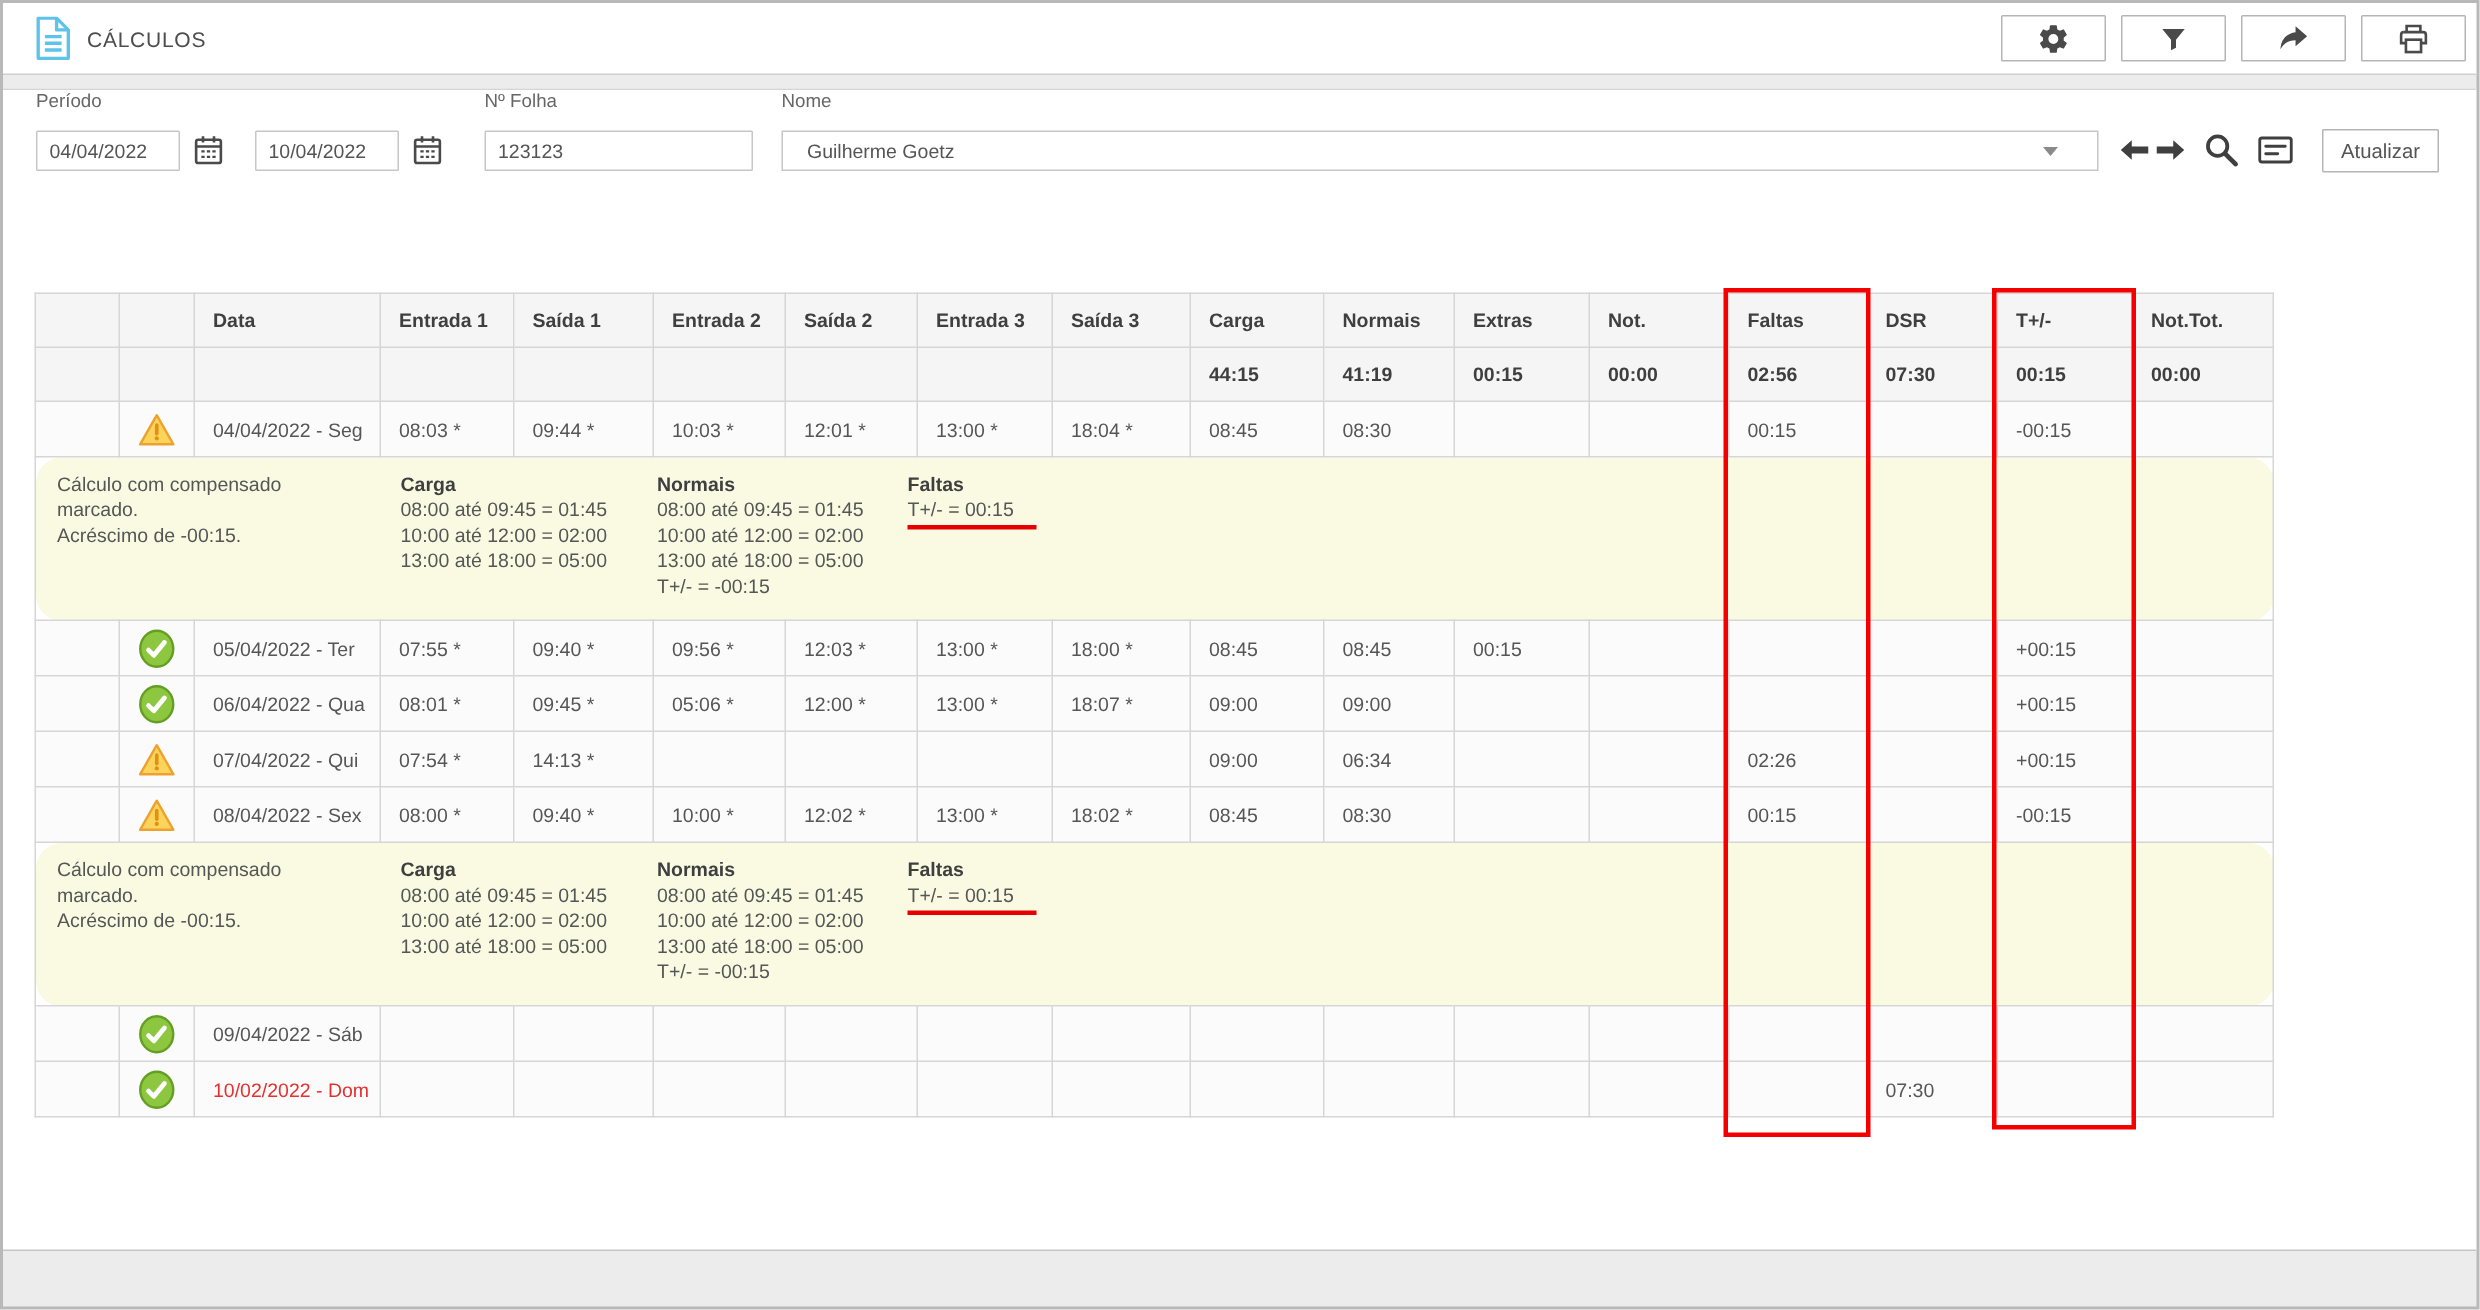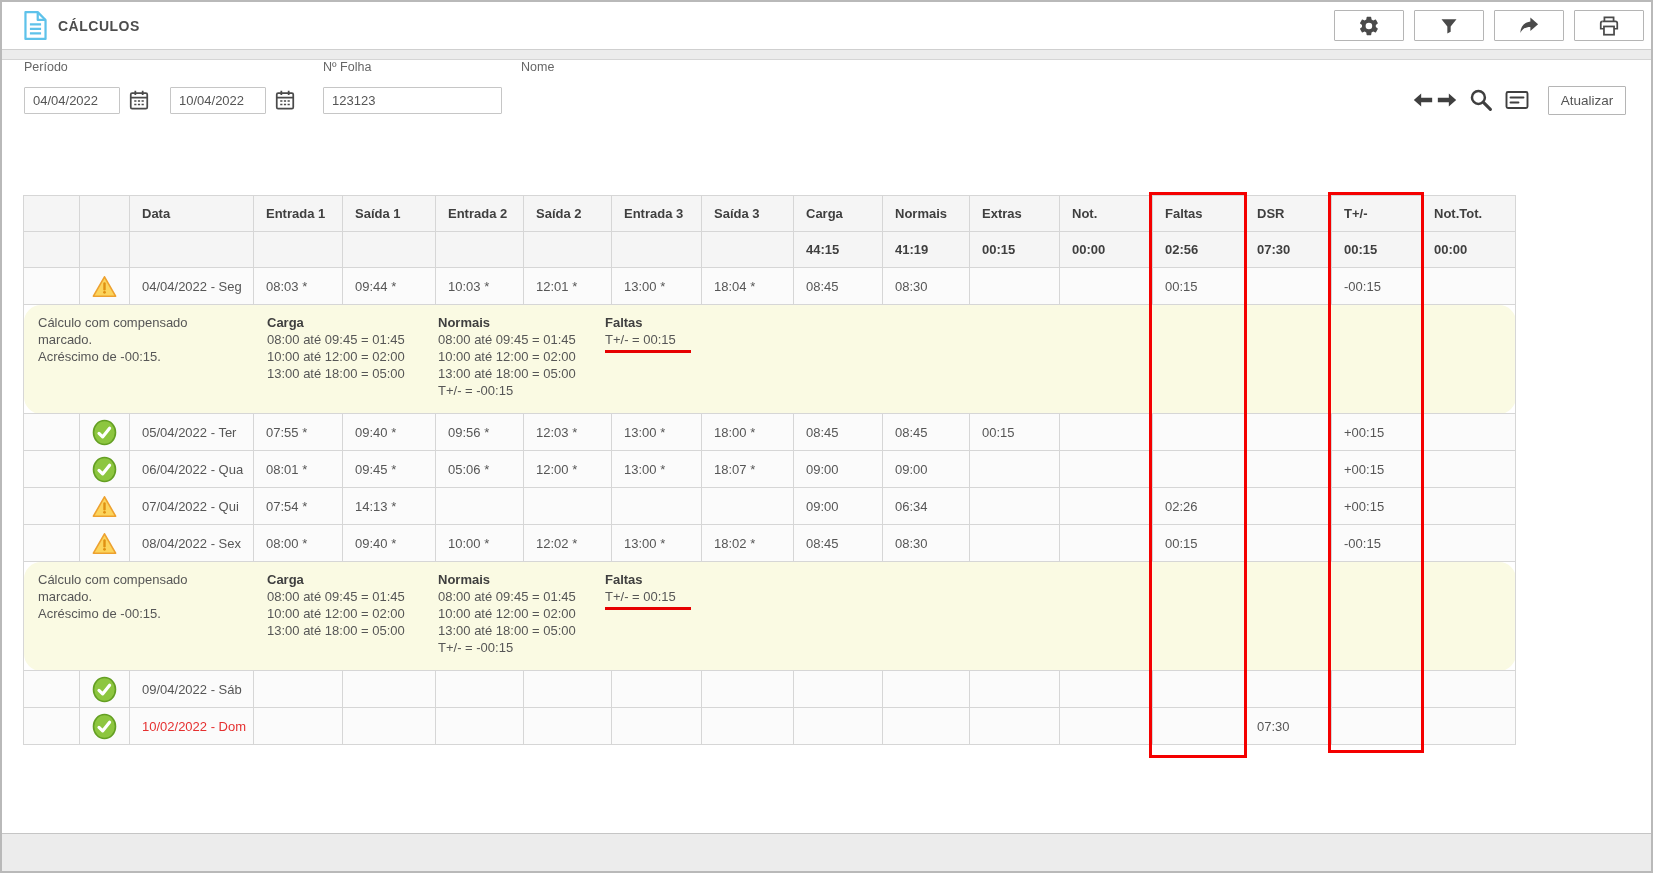--- a/index.html
+++ b/index.html
@@ -1,19 +1,19 @@
 <!DOCTYPE html>
 <html><head>
 <meta charset="utf-8">
 <style>
   html,body{margin:0;padding:0;background:#dcdcdc;font-family:"Liberation Sans",sans-serif;}
   .page{position:relative;width:1653px;height:873px;background:#ececec;border:2px solid #b9b9b9;box-sizing:border-box;overflow:hidden;}
   
   .topbar{position:absolute;left:0;top:0;right:0;height:47px;background:#fff;border-bottom:1px solid #cfcfcf;}
-  .app-title{position:absolute;left:56px;top:16px;font-size:14px;font-weight:bold;color:#4d4d4d;letter-spacing:.5px;}
+  .app-title{position:absolute;left:56px;top:16px;font-size:14px;font-weight:normal;color:#4d4d4d;letter-spacing:.5px;}
   .doc-icon{position:absolute;left:20px;top:9px;}
   .tb-btn{position:absolute;top:8px;width:70px;height:31px;background:#fff;border:1px solid #b5b5b5;border-radius:1px;display:flex;align-items:center;justify-content:center;cursor:pointer;padding:0;}
   .tb-btn.b1{left:1332px}.tb-btn.b2{left:1412px}.tb-btn.b3{left:1492px}.tb-btn.b4{left:1572px}
   
   .panel{position:absolute;left:0;top:57px;right:0;height:773px;background:#fff;border-top:1px solid #d5d5d5;border-bottom:1px solid #c5c5c5;}
   .flt-label{position:absolute;top:0;font-size:12.5px;color:#666;}
   .ipt{position:absolute;top:27px;height:27px;border:1px solid #c6c6c6;background:#fff;color:#555;
        font-size:13px;font-family:"Liberation Sans",sans-serif;padding:0 8px;box-sizing:border-box;border-radius:1px;}
   .lab-periodo{left:22px}.lab-folha{left:321px}.lab-nome{left:519px}
   .ipt-date1{left:22px;width:96px}.ipt-date2{left:168px;width:96px}.ipt-folha{left:321px;width:179px}
@@ -120,20 +120,24 @@
             <path d="M3 9.5h18M8 2v4.5M16 2v4.5"></path>
             <path d="M6.8 13h2.4M10.8 13h2.4M14.8 13h2.4M6.8 17h2.4M10.8 17h2.4M14.8 17h2.4" stroke-width="1.7"></path>
           </g>
         </svg>
     </span>
 
     <span class="flt-label lab-folha">Nº Folha</span>
     <input class="ipt ipt-folha" value="123123" style="">
 
     <span class="flt-label lab-nome">Nome</span>
+    <div class="combo">
+      <span class="combo-val">Guilherme Goetz</span>
+      <span class="combo-caret"></span>
+    </div>
 
     <span class="mini-ic ic-prev">
       <svg width="22" height="24" viewBox="0 0 24 24">
           <path d="M22 9.5v5H10v4.6L2 12l8-7.1v4.6z" fill="#3f3f3f"></path>
         </svg>
     </span>
     <span class="mini-ic ic-next">
       <svg width="22" height="24" viewBox="0 0 24 24">
           <path d="M2 9.5v5h12v4.6L22 12l-8-7.1v4.6z" fill="#3f3f3f"></path>
         </svg>

